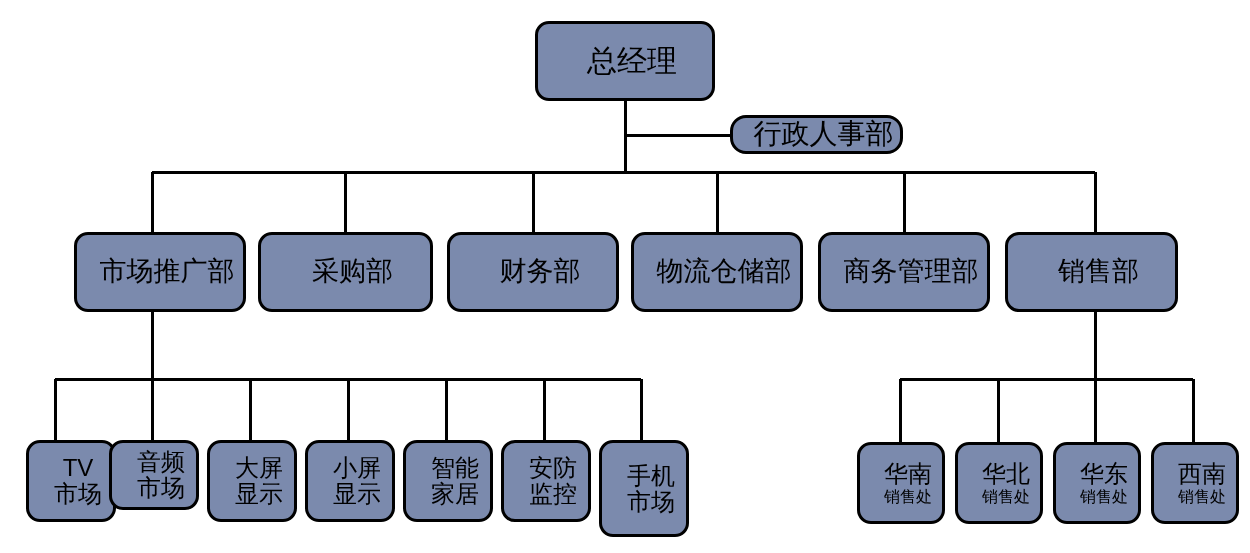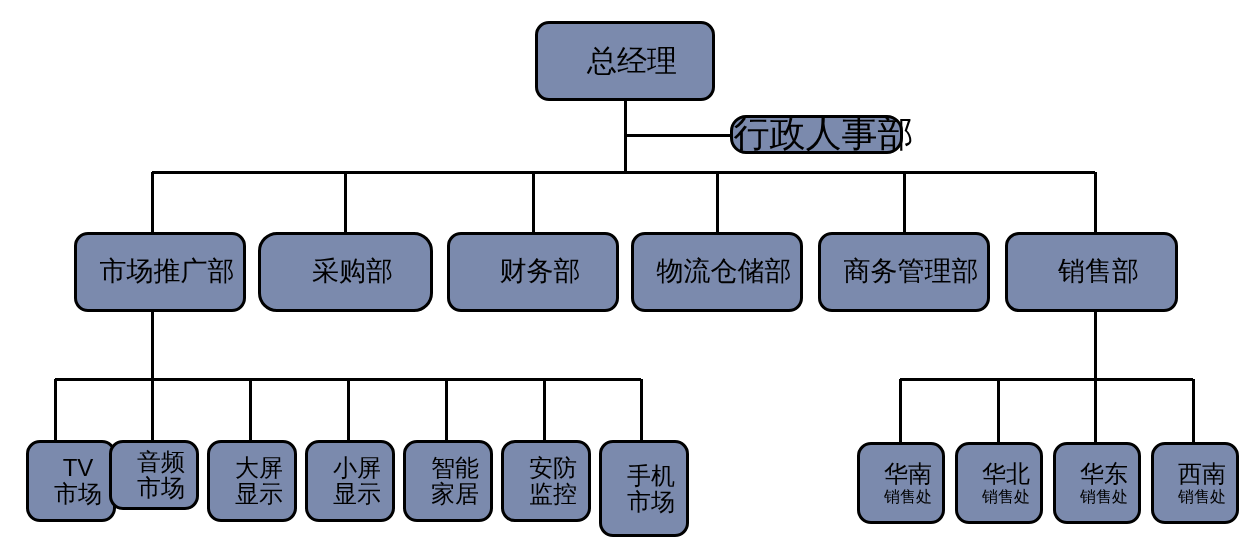--- a/index.html
+++ b/index.html
@@ -44,21 +44,21 @@
     line-height: 1.08;
     z-index: 2;
     padding-left: 14px;
   }
   .node .line-a,
   .node .line-b {
     display: block;
     white-space: nowrap;
   }
   .node-exec      { font-size: 30px; border-radius: 14px; }
-  .node-staff     { font-size: 36px; border-radius: 16px; }
+  .node-staff     { font-size: 28px; border-radius: 16px; }
   .node-dept      { font-size: 27px; border-radius: 14px; align-items: center; }
   .node-market    { font-size: 24px; border-radius: 14px; }
   .node-office    { font-size: 24px; border-radius: 14px; }
   .node-office .line-b { font-size: 16px; margin-top: 1px; }
   .node-market .line-b { margin-top: 0px; }
 </style>
 </head>
 <body style="background: rgb(255, 255, 255);">
 
 <div id="chart-root">
@@ -102,21 +102,21 @@
     <span class="line-a">总经理</span>
   </div>
 
   <div class="node node-staff" style="left: 730px; top: 115px; width: 173px; height: 39px; background: rgb(123, 138, 173); border-color: rgb(0, 0, 0); color: rgb(0, 0, 0);">
     <span class="line-a">行政人事部</span>
   </div>
 
   <div class="node node-dept" style="left: 74px; top: 232px; width: 172px; height: 80px; background: rgb(123, 138, 173); border-color: rgb(0, 0, 0); color: rgb(0, 0, 0);">
     <span class="line-a">市场推广部</span>
   </div>
-  <div class="node node-dept" style="left: 258px; top: 232px; width: 175px; height: 80px; background: rgb(123, 138, 173); border-color: rgb(0, 0, 0); color: rgb(0, 0, 0); border-radius: 19px;">
+  <div class="node node-dept" style="left: 258px; top: 232px; width: 175px; height: 80px; background: rgb(123, 138, 173); border-color: rgb(0, 0, 0); color: rgb(0, 0, 0);">
     <span class="line-a">采购部</span>
   </div>
   <div class="node node-dept" style="left: 447px; top: 232px; width: 172px; height: 80px; background: rgb(123, 138, 173); border-color: rgb(0, 0, 0); color: rgb(0, 0, 0);">
     <span class="line-a">财务部</span>
   </div>
   <div class="node node-dept" style="left: 631px; top: 232px; width: 172px; height: 80px; background: rgb(123, 138, 173); border-color: rgb(0, 0, 0); color: rgb(0, 0, 0);">
     <span class="line-a">物流仓储部</span>
   </div>
   <div class="node node-dept" style="left: 818px; top: 232px; width: 172px; height: 80px; background: rgb(123, 138, 173); border-color: rgb(0, 0, 0); color: rgb(0, 0, 0);">
     <span class="line-a">商务管理部</span>

